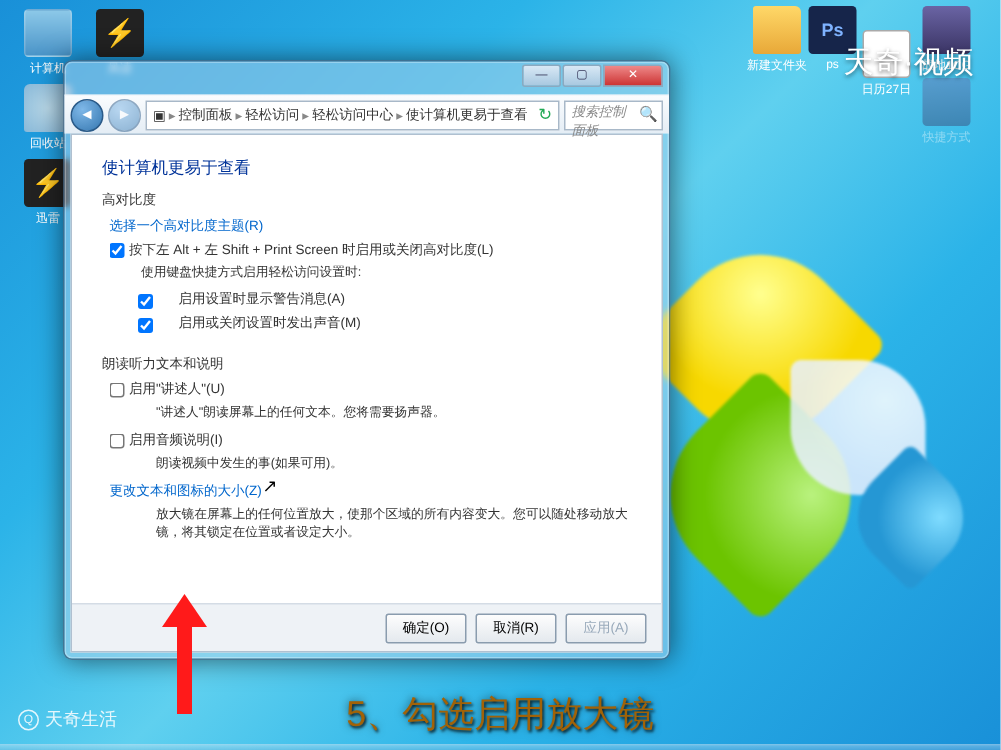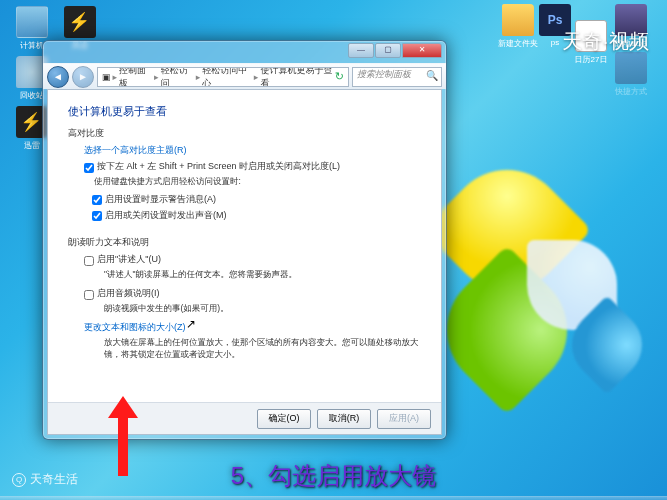--- a/index.html
+++ b/index.html
@@ -23,55 +23,55 @@
 .ico.ps { background: #16254a; color: #7fb3ff; font-size: 12px; font-weight: bold; line-height: 32px; }
 .ico.cal { background: #fff; border: 1px solid #aaa; }
 .ico.vid { background: linear-gradient(#6a64a4, #3a3464); border-radius: 3px; }
 
 
 .wm-tr { position: absolute; top: 28px; right: 18px; color: #fff; font-size: 20px; font-weight: 300; text-shadow: 0 1px 3px rgba(0,0,0,.55); }
 .wm-bl { position: absolute; bottom: 12px; left: 12px; color: #fff; font-size: 12px; opacity: .85; display: flex; align-items: center; gap: 4px; }
 .wm-bl .c { width: 14px; height: 14px; border: 1.5px solid #fff; border-radius: 50%; display: inline-flex; align-items: center; justify-content: center; font-size: 8px; }
 
 
-.caption { position: absolute; bottom: 8px; left: 50%; transform: translateX(-50%); color: #6d28d9; font-size: 24px; text-shadow: 0 0 6px rgba(0,0,0,.6), 1px 1px 2px rgba(0,0,0,.8); }
+.caption { position: absolute; bottom: 8px; left: 50%; transform: translateX(-50%); color: #a16207; font-size: 24px; text-shadow: 0 0 6px rgba(0,0,0,.6), 1px 1px 2px rgba(0,0,0,.8); }
 
 
 .arrow { position: absolute; left: 108px; bottom: 24px; width: 30px; height: 80px; }
 .arrow .shaft { position: absolute; left: 10px; top: 20px; width: 10px; height: 60px; background: #ff1a1a; }
 .arrow .head { position: absolute; top: 0; left: 0; width: 0; height: 0; border-left: 15px solid transparent; border-right: 15px solid transparent; border-bottom: 22px solid #ff1a1a; }
 
 
 .win { position: absolute; left: 42px; top: 40px; width: 405px; height: 400px; background: rgba(190, 215, 235, .45); border: 1px solid rgba(30, 60, 90, .6); border-radius: 6px; box-shadow: 0 0 18px rgba(0,0,0,.55), inset 0 0 0 1px rgba(255,255,255,.3); backdrop-filter: blur(2px); display: flex; flex-direction: column; }
 
 .titlebar { height: 22px; display: flex; justify-content: flex-end; align-items: flex-start; padding: 2px 4px 0 0; gap: 1px; }
 .tbtn { width: 26px; height: 15px; background: linear-gradient(#d8e8f5, #a8c8e0); border: 1px solid #8aa9c0; border-radius: 2px; font-size: 8px; line-height: 12px; text-align: center; color: #335; cursor: pointer; }
 .tbtn.close { background: linear-gradient(#e88, #c33); color: #fff; width: 40px; border-radius: 0 3px 0 0; }
 
 .navbar { height: 26px; background: linear-gradient(#fafcfe, #e4edf5); display: flex; align-items: center; padding: 0 4px; gap: 3px; border-top: 1px solid rgba(255,255,255,.5); }
 .navbtn { width: 22px; height: 22px; border-radius: 50%; background: radial-gradient(circle at 35% 30%, #7fb8e8, #3577b0); border: 1px solid #2a5a88; color: #fff; font-size: 10px; display: flex; align-items: center; justify-content: center; cursor: pointer; }
 .navbtn.fwd { opacity: .5; }
 .crumb-wrap { flex: 1; height: 20px; background: #fff; border: 1px solid #a8b8c8; display: flex; align-items: center; font-size: 9px; color: #333; padding: 0 4px; overflow: hidden; }
 .crumb-wrap .sep { color: #888; margin: 0 2px; }
 .crumb-wrap .ref { margin-left: auto; color: #2a5; font-size: 11px; cursor: pointer; }
-.searchbox { width: 90px; height: 20px; background: #fff; border: 1px solid #a8b8c8; font-size: 9px; padding: 0 16px 0 4px; color: #888; font-style: italic; position: relative; }
+.searchbox { width: 66px; height: 20px; background: #fff; border: 1px solid #a8b8c8; font-size: 9px; padding: 0 16px 0 4px; color: #888; font-style: italic; position: relative; }
 .searchbox::after { content: "🔍"; position: absolute; right: 2px; top: 2px; font-size: 10px; font-style: normal; }
 
 .content { flex: 1; background: #fff; margin: 0 4px 4px 4px; overflow: hidden; display: flex; flex-direction: column; font-size: 9px; color: #333; border: 1px solid #b0c0d0; }
 .scroll { flex: 1; overflow-y: auto; padding: 14px 20px 6px 20px; position: relative; }
 .scroll::-webkit-scrollbar { width: 15px; }
 .scroll::-webkit-scrollbar-track { background: #eef2f6; }
 .scroll::-webkit-scrollbar-thumb { background: #c4d4e2; border: 1px solid #a4b4c4; }
 
 .content h1 { font-size: 11px; color: #003399; font-weight: normal; margin-bottom: 4px; }
 .content .sub { font-size: 9px; margin-bottom: 10px; }
 .content .sect { font-size: 9px; margin: 8px 0 4px; }
 .content .link { color: #0066cc; cursor: pointer; font-size: 9px; }
-.content .ind1 { margin-left: 16px; margin-bottom: 3px; display: flex; align-items: flex-end; gap: 3px; }
-.content .ind2 { margin-left: 24px; margin-bottom: 3px; display: flex; align-items: center; gap: 3px; }
+.content .ind1 { margin-left: 5px; margin-bottom: 3px; display: flex; align-items: center; gap: 3px; }
+.content .ind2 { margin-left: 24px; margin-bottom: 3px; display: flex; align-items: flex-end; gap: 17px; }
 .content .ind2-txt { margin-left: 36px; margin-bottom: 6px; font-size: 8.5px; color: #333; line-height: 1.35; }
 .content input[type=checkbox] { width: 10px; height: 10px; margin-top: 1px; cursor: pointer; }
 .content .cursor { display: inline-block; width: 10px; height: 14px; position: relative; vertical-align: middle; margin-left: -3px; }
 .content .cursor::before { content: "↖"; position: absolute; top: -3px; left: 0; font-size: 12px; color: #000; transform: scaleX(-1); }
 
 .btnbar { height: 32px; background: #eef2f6; border-top: 1px solid #d4dce5; display: flex; justify-content: flex-end; align-items: center; padding: 0 10px; gap: 6px; }
 .btnbar button { width: 54px; height: 20px; font-size: 9px; background: linear-gradient(#fdfdfd, #e4e9ee); border: 1px solid #8a9cae; border-radius: 2px; cursor: pointer; }
 .btnbar button:disabled { color: #9ab; cursor: default; }
 
 

